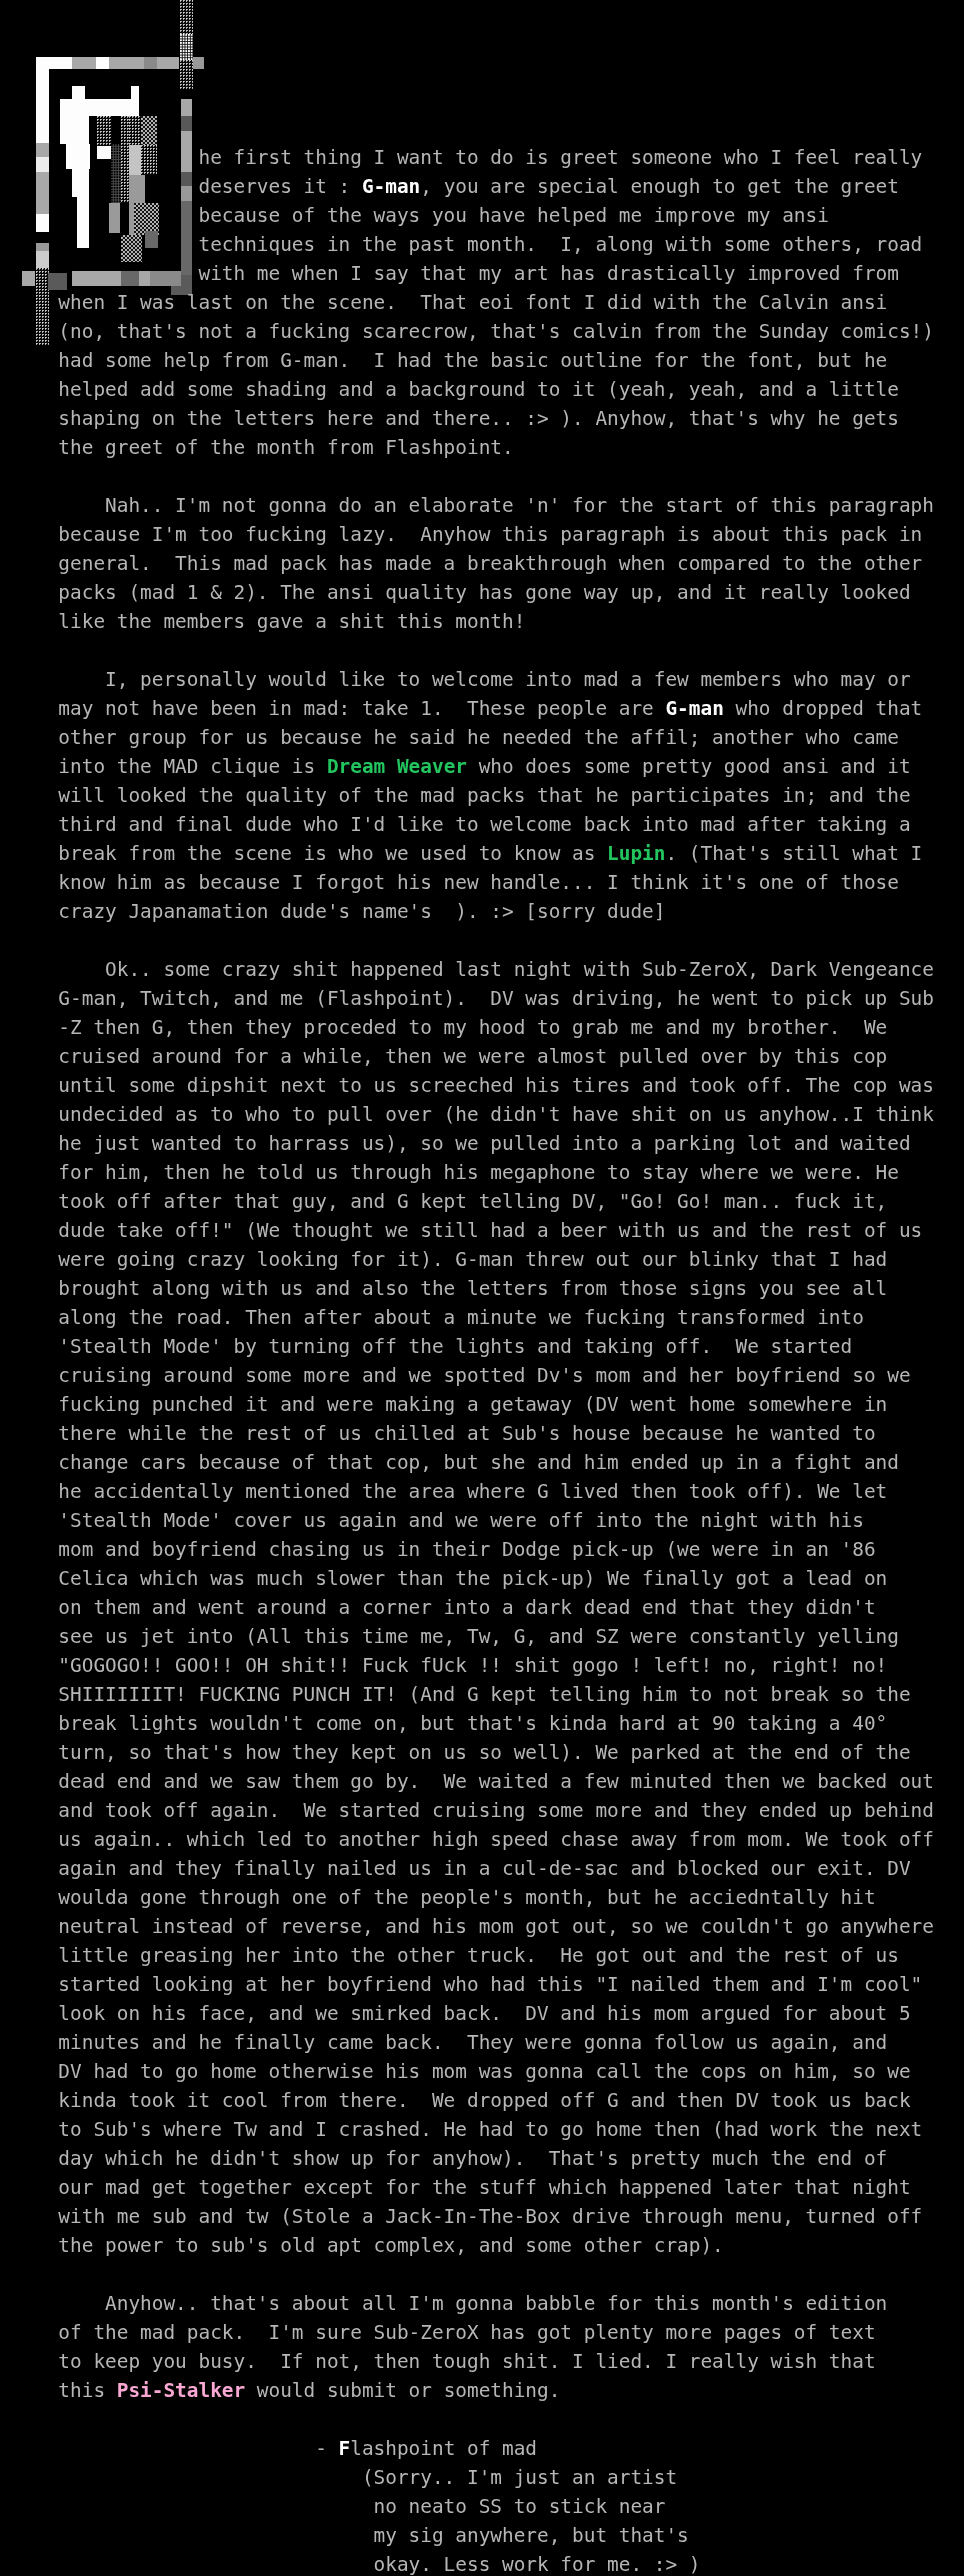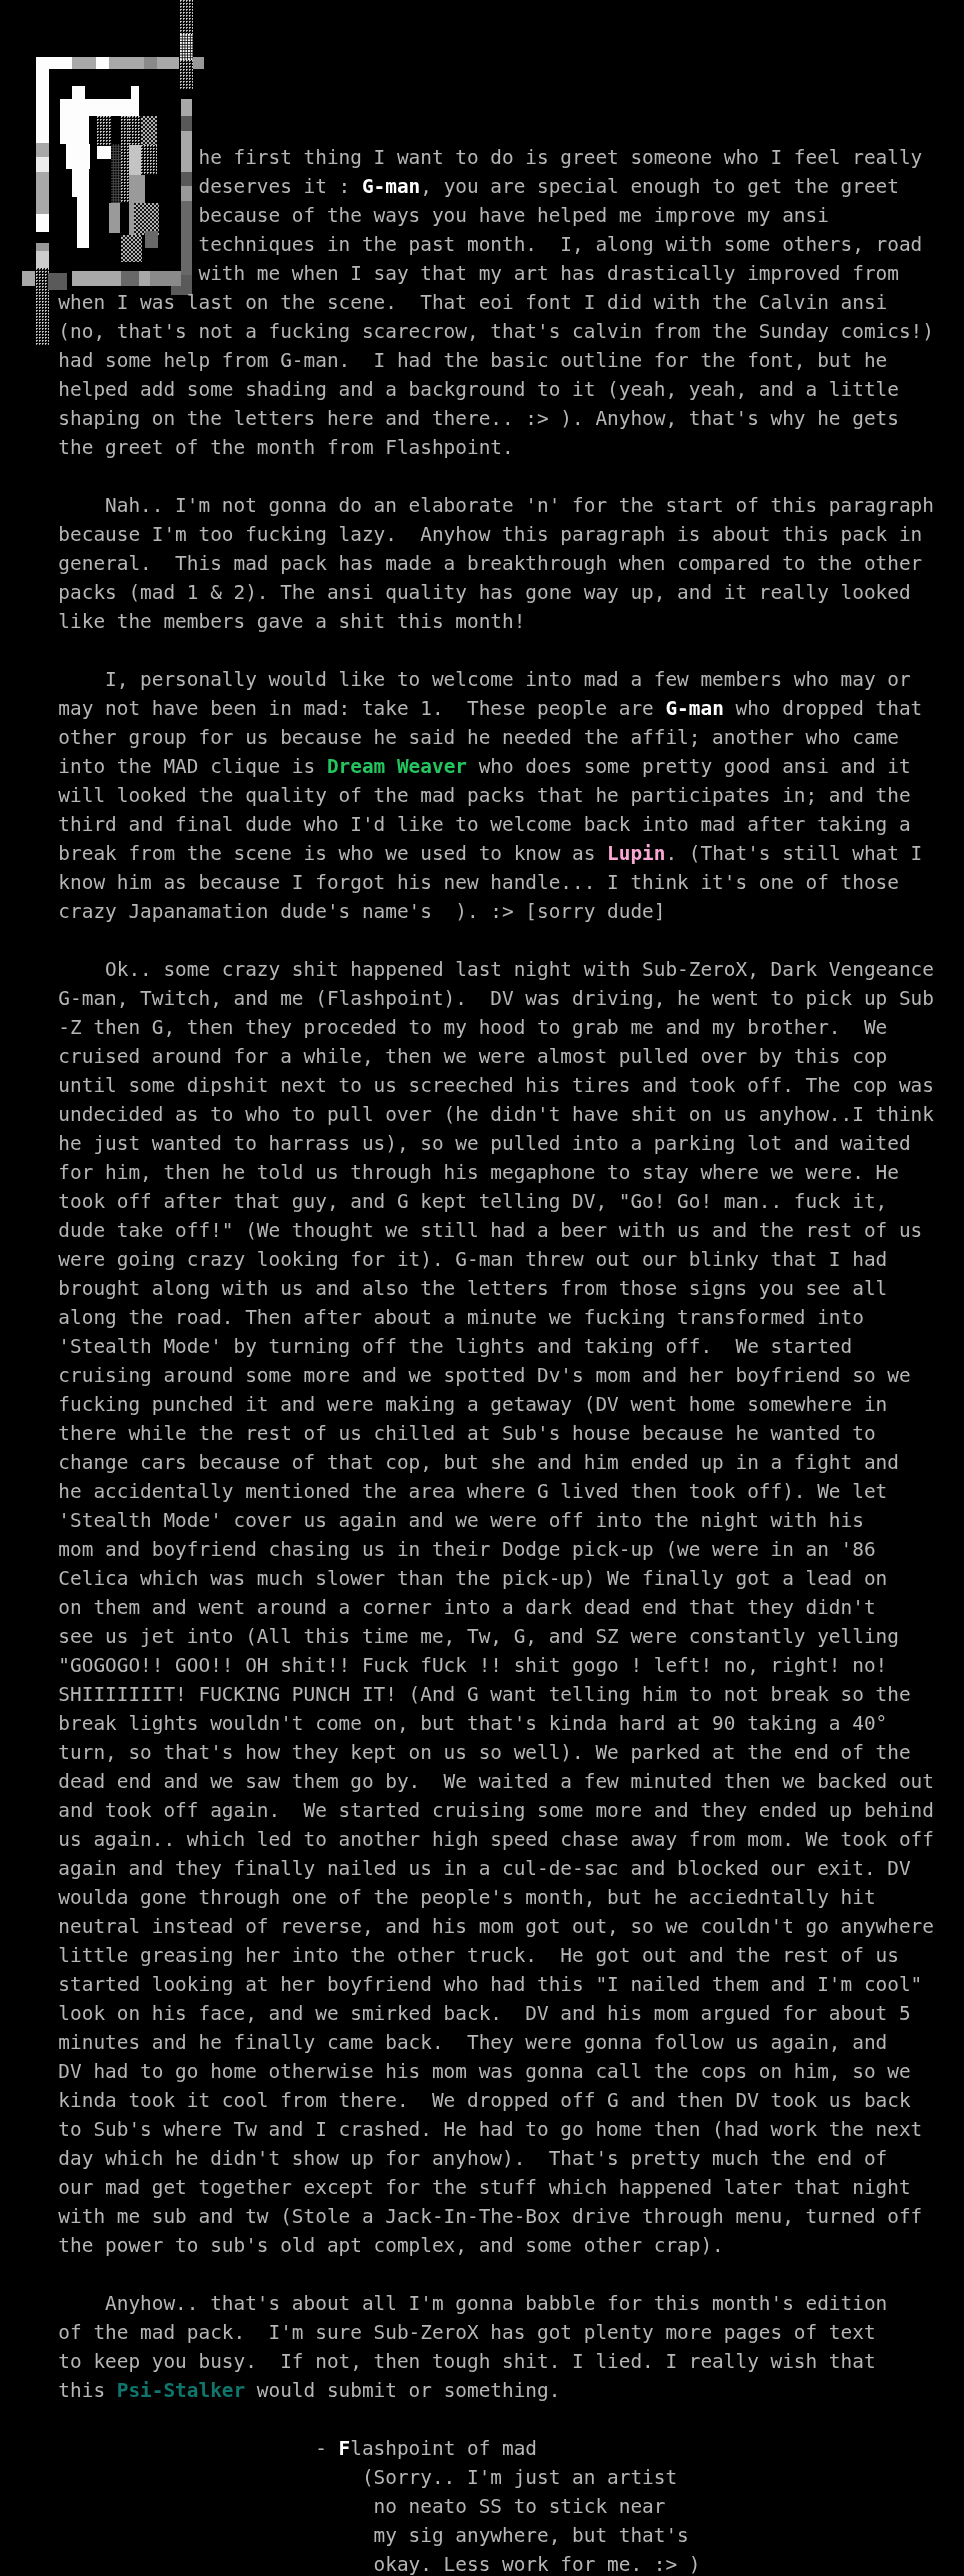--- a/index.html
+++ b/index.html
@@ -101,21 +101,21 @@
 <span>     general.  This mad pack has made a breakthrough when compared to the other</span>
 <span>     packs (mad 1 &amp; 2). The ansi quality has gone way up, and it really looked</span>
 <span>     like the members gave a shit this month!</span>
 
 <span>         I, personally would like to welcome into mad a few members who may or</span>
 <span>     may not have been in mad: take 1.  These people are </span><span class="hl" style="color: rgb(255, 255, 255);">G-man</span><span> who dropped that</span>
 <span>     other group for us because he said he needed the affil; another who came</span>
 <span>     into the MAD clique is </span><span class="hl" style="color: #22c55e;">Dream Weaver</span><span> who does some pretty good ansi and it</span>
 <span>     will looked the quality of the mad packs that he participates in; and the</span>
 <span>     third and final dude who I'd like to welcome back into mad after taking a</span>
-<span>     break from the scene is who we used to know as </span><span class="hl" style="color: #f9a8d4;">Lupin</span><span>. (That's still what I</span>
+<span>     break from the scene is who we used to know as </span><span class="hl" style="color: #22c55e;">Lupin</span><span>. (That's still what I</span>
 <span>     know him as because I forgot his new handle... I think it's one of those</span>
 <span>     crazy Japanamation dude's name's  ). :&gt; [sorry dude]</span>
 
 <span>         Ok.. some crazy shit happened last night with Sub-ZeroX, Dark Vengeance</span>
 <span>     G-man, Twitch, and me (Flashpoint).  DV was driving, he went to pick up Sub</span>
 <span>     -Z then G, then they proceded to my hood to grab me and my brother.  We</span>
 <span>     cruised around for a while, then we were almost pulled over by this cop</span>
 <span>     until some dipshit next to us screeched his tires and took off. The cop was</span>
 <span>     undecided as to who to pull over (he didn't have shit on us anyhow..I think</span>
 <span>     he just wanted to harrass us), so we pulled into a parking lot and waited</span>
@@ -130,21 +130,21 @@
 <span>     fucking punched it and were making a getaway (DV went home somewhere in</span>
 <span>     there while the rest of us chilled at Sub's house because he wanted to</span>
 <span>     change cars because of that cop, but she and him ended up in a fight and</span>
 <span>     he accidentally mentioned the area where G lived then took off). We let</span>
 <span>     'Stealth Mode' cover us again and we were off into the night with his</span>
 <span>     mom and boyfriend chasing us in their Dodge pick-up (we were in an '86</span>
 <span>     Celica which was much slower than the pick-up) We finally got a lead on</span>
 <span>     on them and went around a corner into a dark dead end that they didn't</span>
 <span>     see us jet into (All this time me, Tw, G, and SZ were constantly yelling</span>
 <span>     "GOGOGO!! GOO!! OH shit!! Fuck fUck !! shit gogo ! left! no, right! no!</span>
-<span>     SHIIIIIIIT! FUCKING PUNCH IT! (And G want telling him to not break so the</span>
+<span>     SHIIIIIIIT! FUCKING PUNCH IT! (And G kept telling him to not break so the</span>
 <span>     break lights wouldn't come on, but that's kinda hard at 90 taking a 40°</span>
 <span>     turn, so that's how they kept on us so well). We parked at the end of the</span>
 <span>     dead end and we saw them go by.  We waited a few minuted then we backed out</span>
 <span>     and took off again.  We started cruising some more and they ended up behind</span>
 <span>     us again.. which led to another high speed chase away from mom. We took off</span>
 <span>     again and they finally nailed us in a cul-de-sac and blocked our exit. DV</span>
 <span>     woulda gone through one of the people's month, but he acciedntally hit</span>
 <span>     neutral instead of reverse, and his mom got out, so we couldn't go anywhere</span>
 <span>     little greasing her into the other truck.  He got out and the rest of us</span>
 <span>     started looking at her boyfriend who had this "I nailed them and I'm cool"</span>
@@ -154,21 +154,21 @@
 <span>     kinda took it cool from there.  We dropped off G and then DV took us back</span>
 <span>     to Sub's where Tw and I crashed. He had to go home then (had work the next</span>
 <span>     day which he didn't show up for anyhow).  That's pretty much the end of</span>
 <span>     our mad get together except for the stuff which happened later that night</span>
 <span>     with me sub and tw (Stole a Jack-In-The-Box drive through menu, turned off</span>
 <span>     the power to sub's old apt complex, and some other crap).</span>
 
 <span>         Anyhow.. that's about all I'm gonna babble for this month's edition</span>
 <span>     of the mad pack.  I'm sure Sub-ZeroX has got plenty more pages of text</span>
 <span>     to keep you busy.  If not, then tough shit. I lied. I really wish that</span>
-<span>     this </span><span class="hl" style="color: #0f766e;">Psi-Stalker</span><span> would submit or something.</span>
+<span>     this </span><span class="hl" style="color: #f9a8d4;">Psi-Stalker</span><span> would submit or something.</span>
 
 <span>                           - </span><span class="hl" style="color: rgb(255, 255, 255);">F</span><span>lashpoint of mad</span>
 <span>                               (Sorry.. I'm just an artist</span>
 <span>                                no neato SS to stick near</span>
 <span>                                my sig anywhere, but that's</span>
 <span>                                okay. Less work for me. :&gt; )</span>
 </pre>
 </div>
 
 

